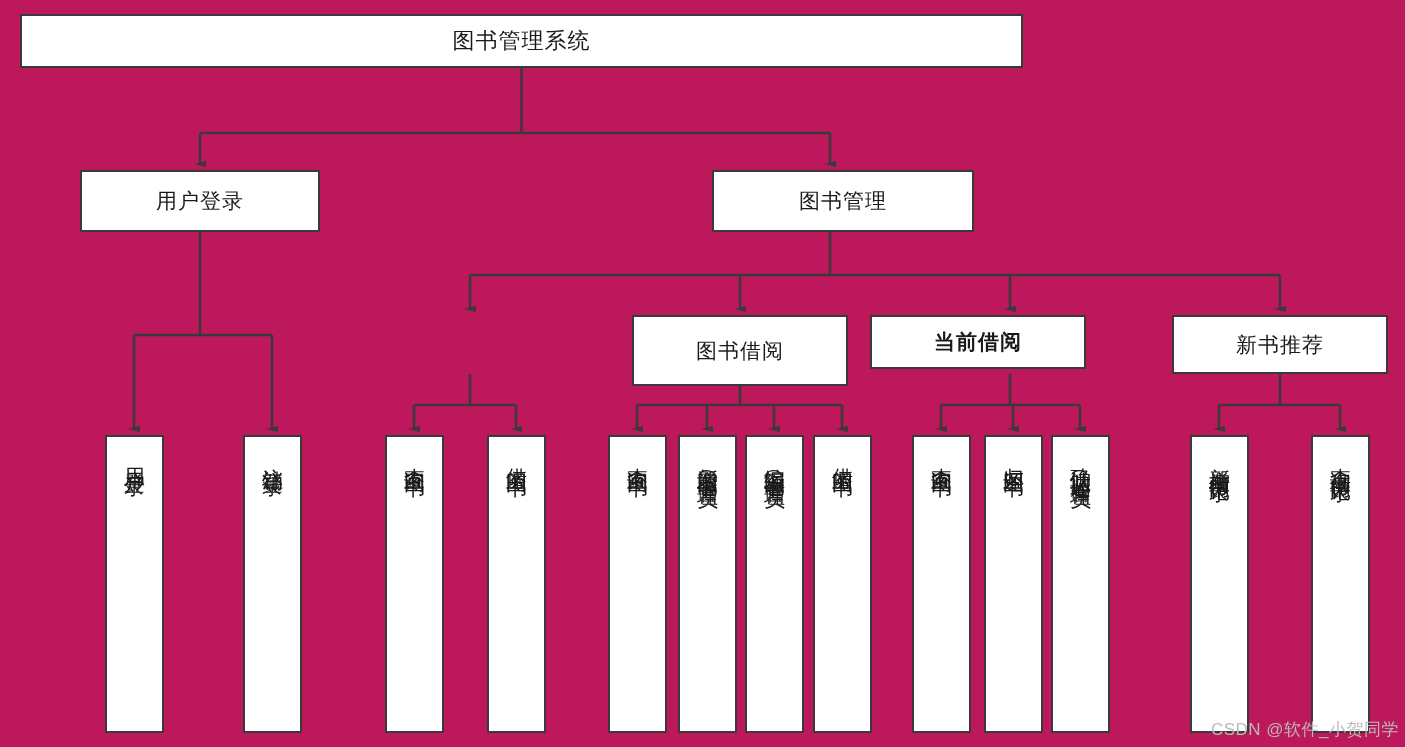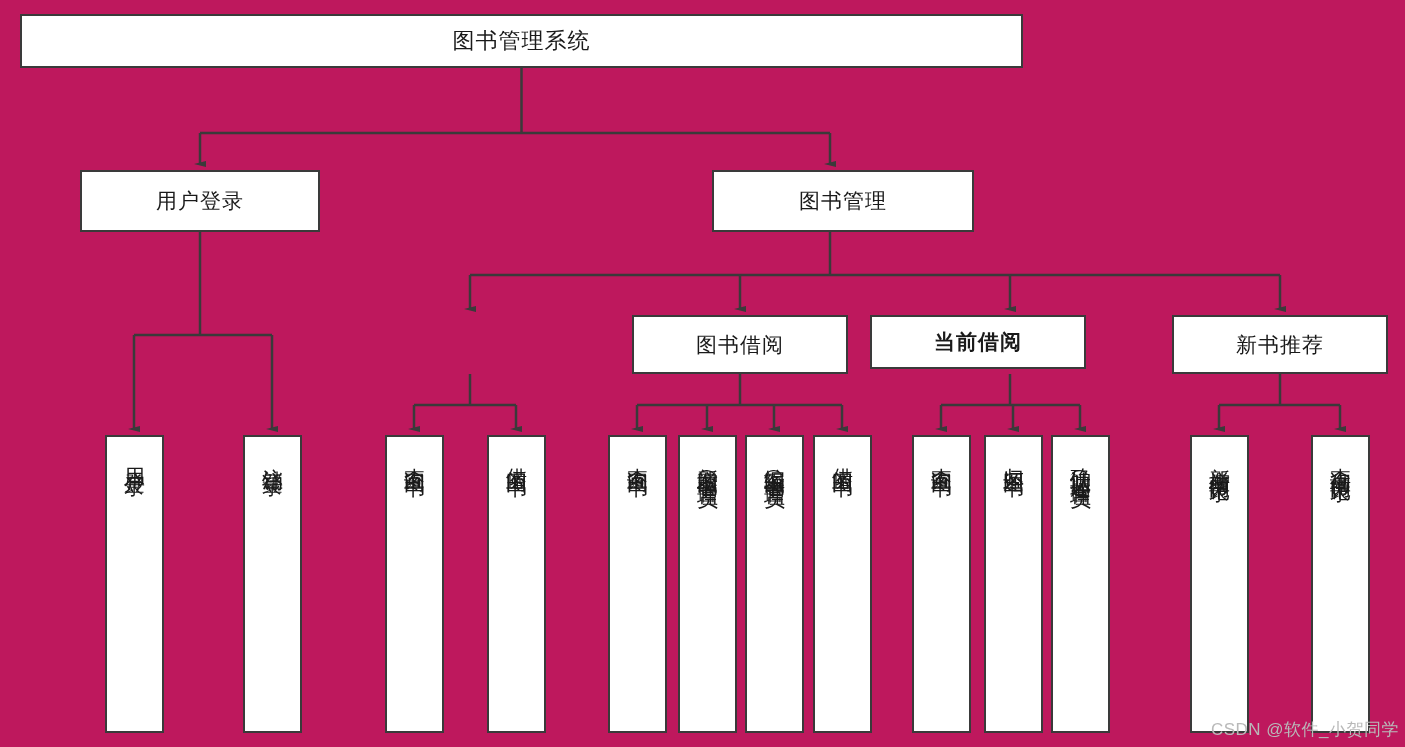--- a/index.html
+++ b/index.html
@@ -146,21 +146,21 @@
     <span>图书管理系统</span>
   </div>
 
   <div class="node-box horiz" style="left:80px; top:170px; width:240px; height:62px;">
     <span>用户登录</span>
   </div>
   <div class="node-box horiz" style="left:712px; top:170px; width:262px; height:62px;">
     <span>图书管理</span>
   </div>
 
-  <div class="node-box horiz" style="left:632px; top:315px; width:216px; height:59px;">
+  <div class="node-box horiz" style="left:632px; top:315px; width:216px; height:71px;">
     <span>图书借阅</span>
   </div>
   <div class="node-box horiz" style="left:870px; top:315px; width:216px; height:54px;font-weight:bold;">
     <span>当前借阅</span>
   </div>
   <div class="node-box horiz" style="left:1172px; top:315px; width:216px; height:59px;">
     <span>新书推荐</span>
   </div>
 
   <div class="node-box vert" style="left:105px; top:435px; width:59px; height:298px;">

